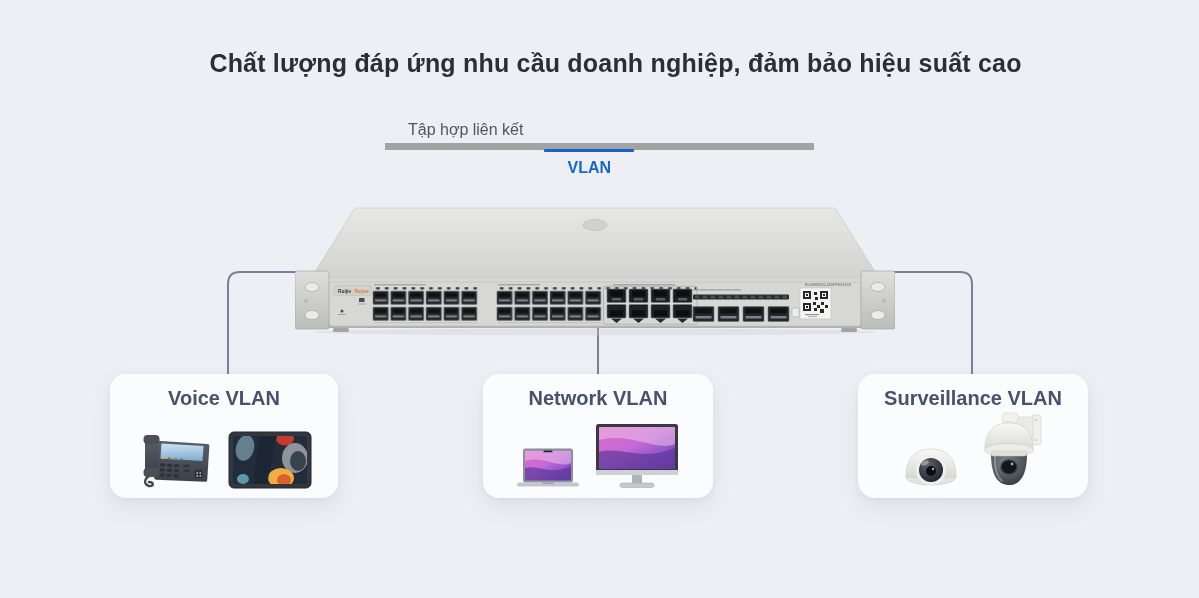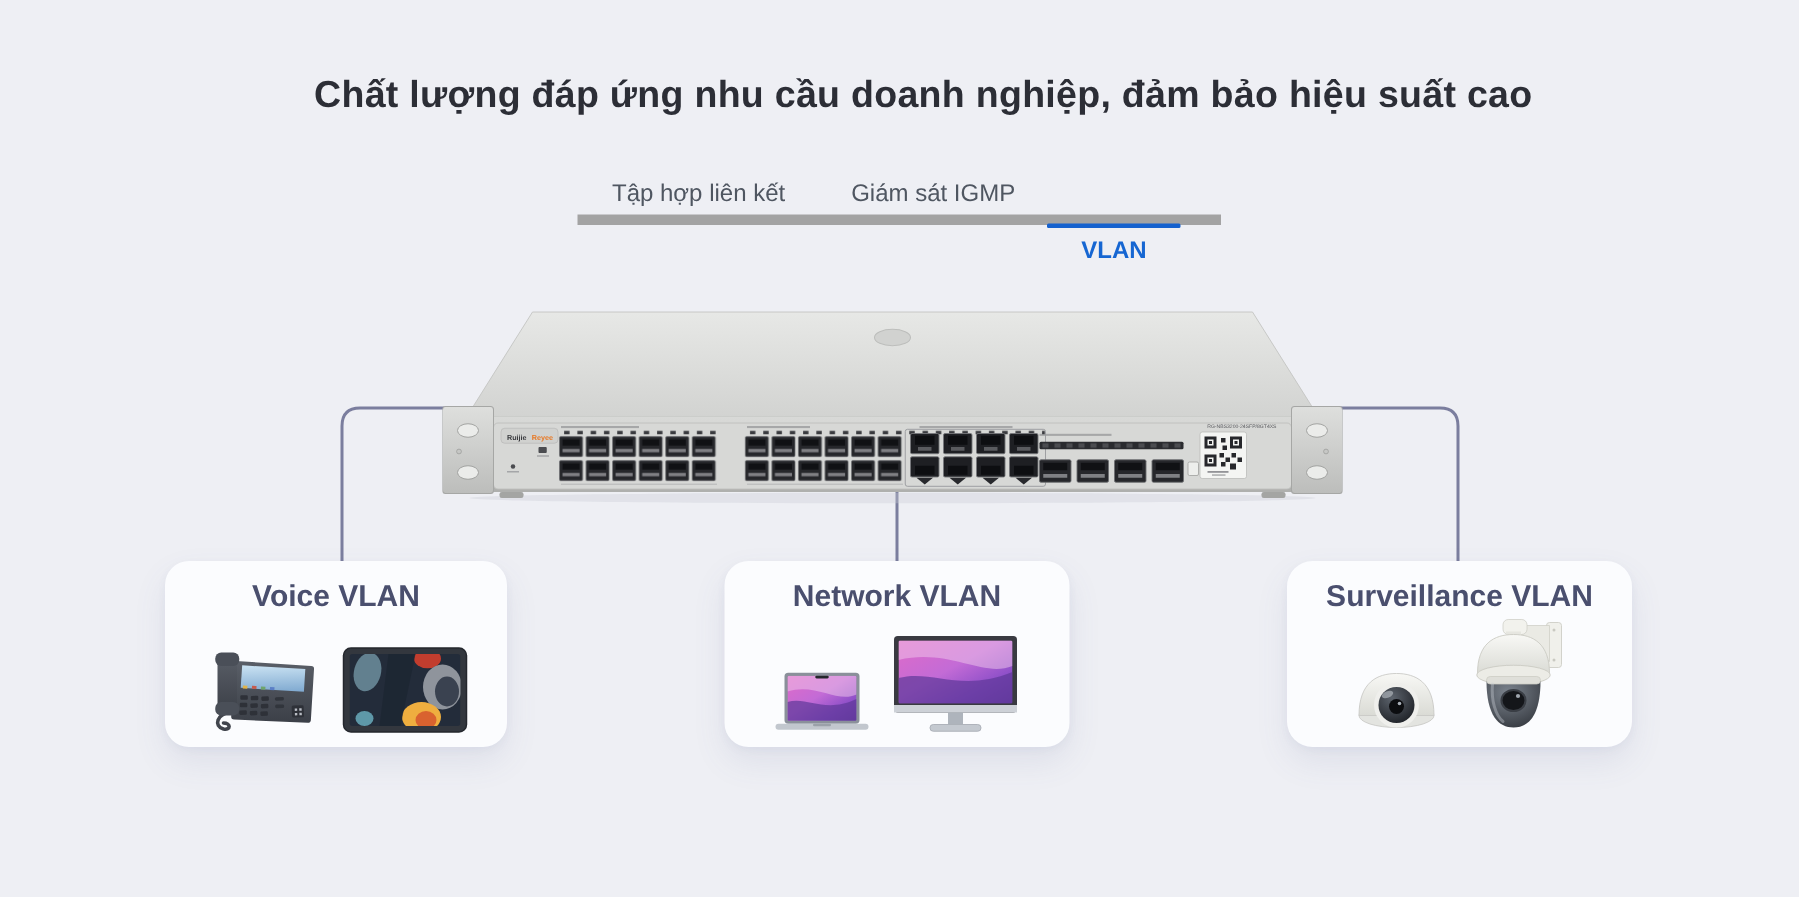--- a/index.html
+++ b/index.html
@@ -129,21 +129,20 @@
         <rect x="2.5" y="2" width="16" height="5" fill="#101114"></rect>
         <rect x="2.5" y="9.5" width="16" height="2.5" fill="#8F9094" opacity="0.85"></rect>
       </g>
     </defs>
   </svg>
 
   <h1 class="page-title">Chất lượng đáp ứng nhu cầu doanh nghiệp, đảm bảo hiệu suất cao</h1>
 
   <div class="tabs">
     <div class="tab">Tập hợp liên kết</div>
-    <div class="tab">Giám sát IGMP</div>
     <div class="tab active">VLAN</div>
   </div>
 
   <svg class="connector-layer" width="1199" height="598" viewBox="0 0 1199 598">
     <path d="M308,272 L240,272 Q228,272 228,284 L228,376" fill="none" stroke="#7B7E9E" stroke-width="2"></path>
     <path d="M598,300 L598,376" fill="none" stroke="#7B7E9E" stroke-width="2"></path>
     <path d="M888,272 L960,272 Q972,272 972,284 L972,376" fill="none" stroke="#7B7E9E" stroke-width="2"></path>
   </svg>
 
   <div class="switch-wrap">

